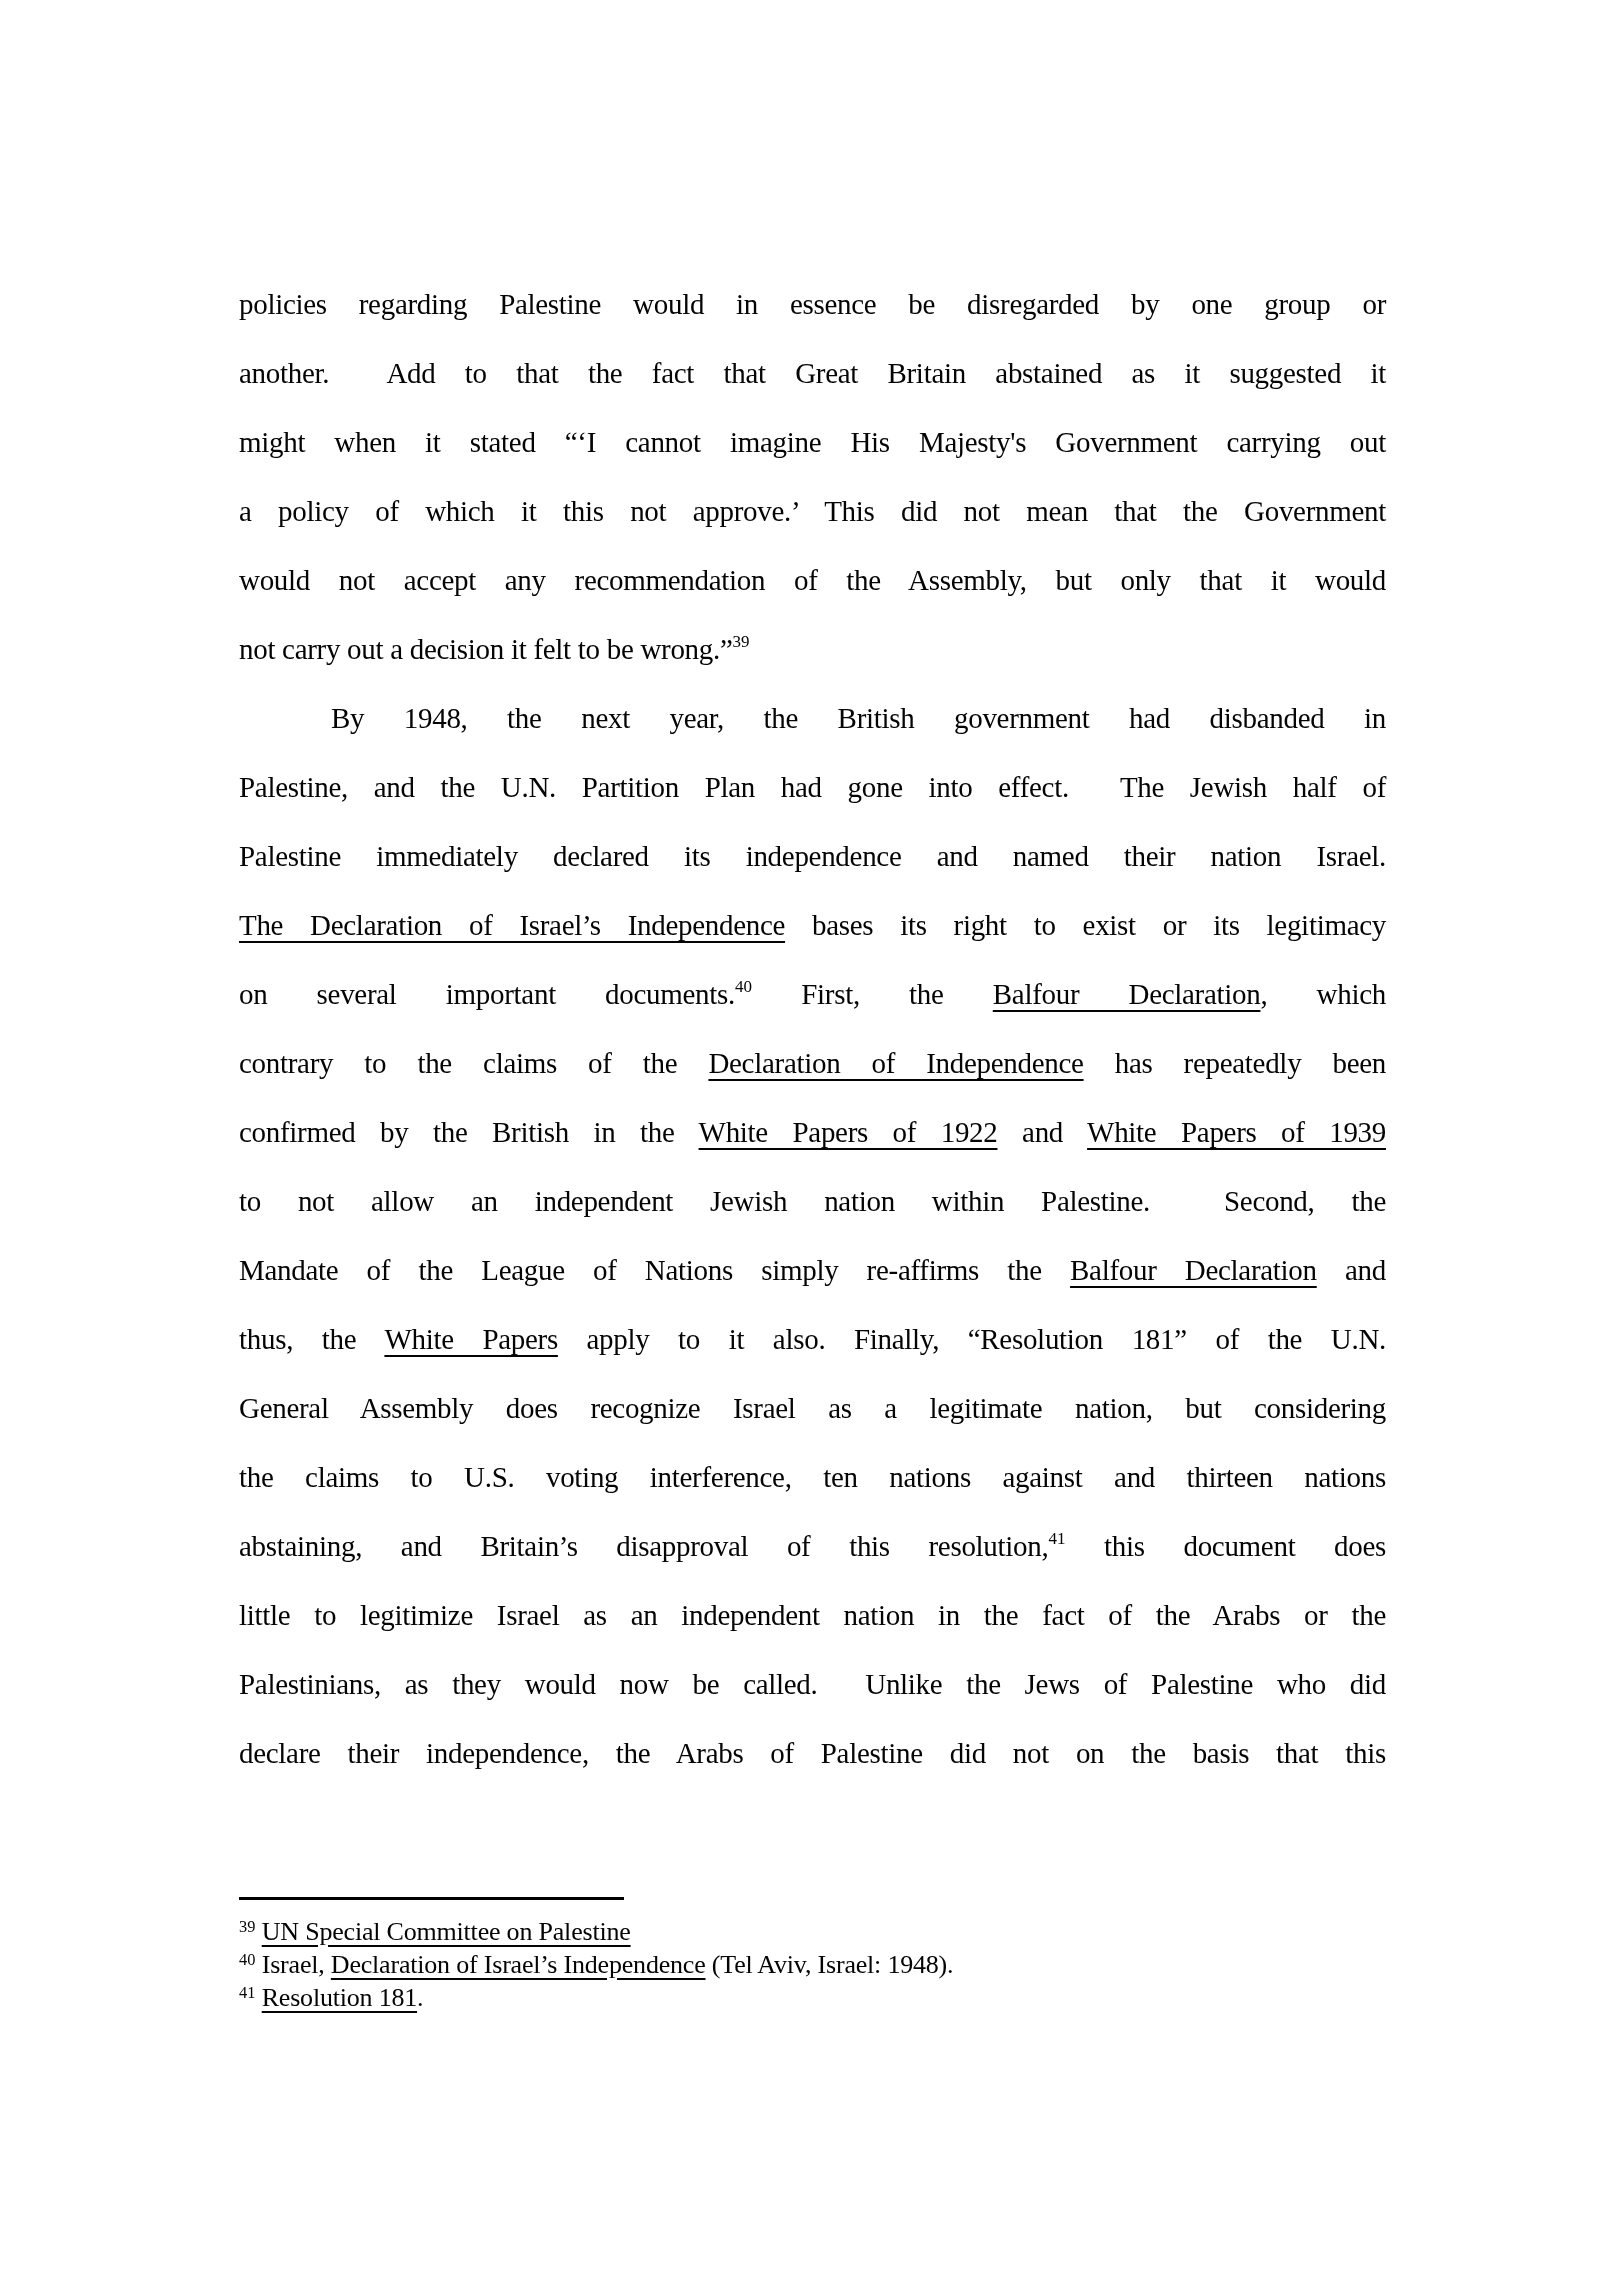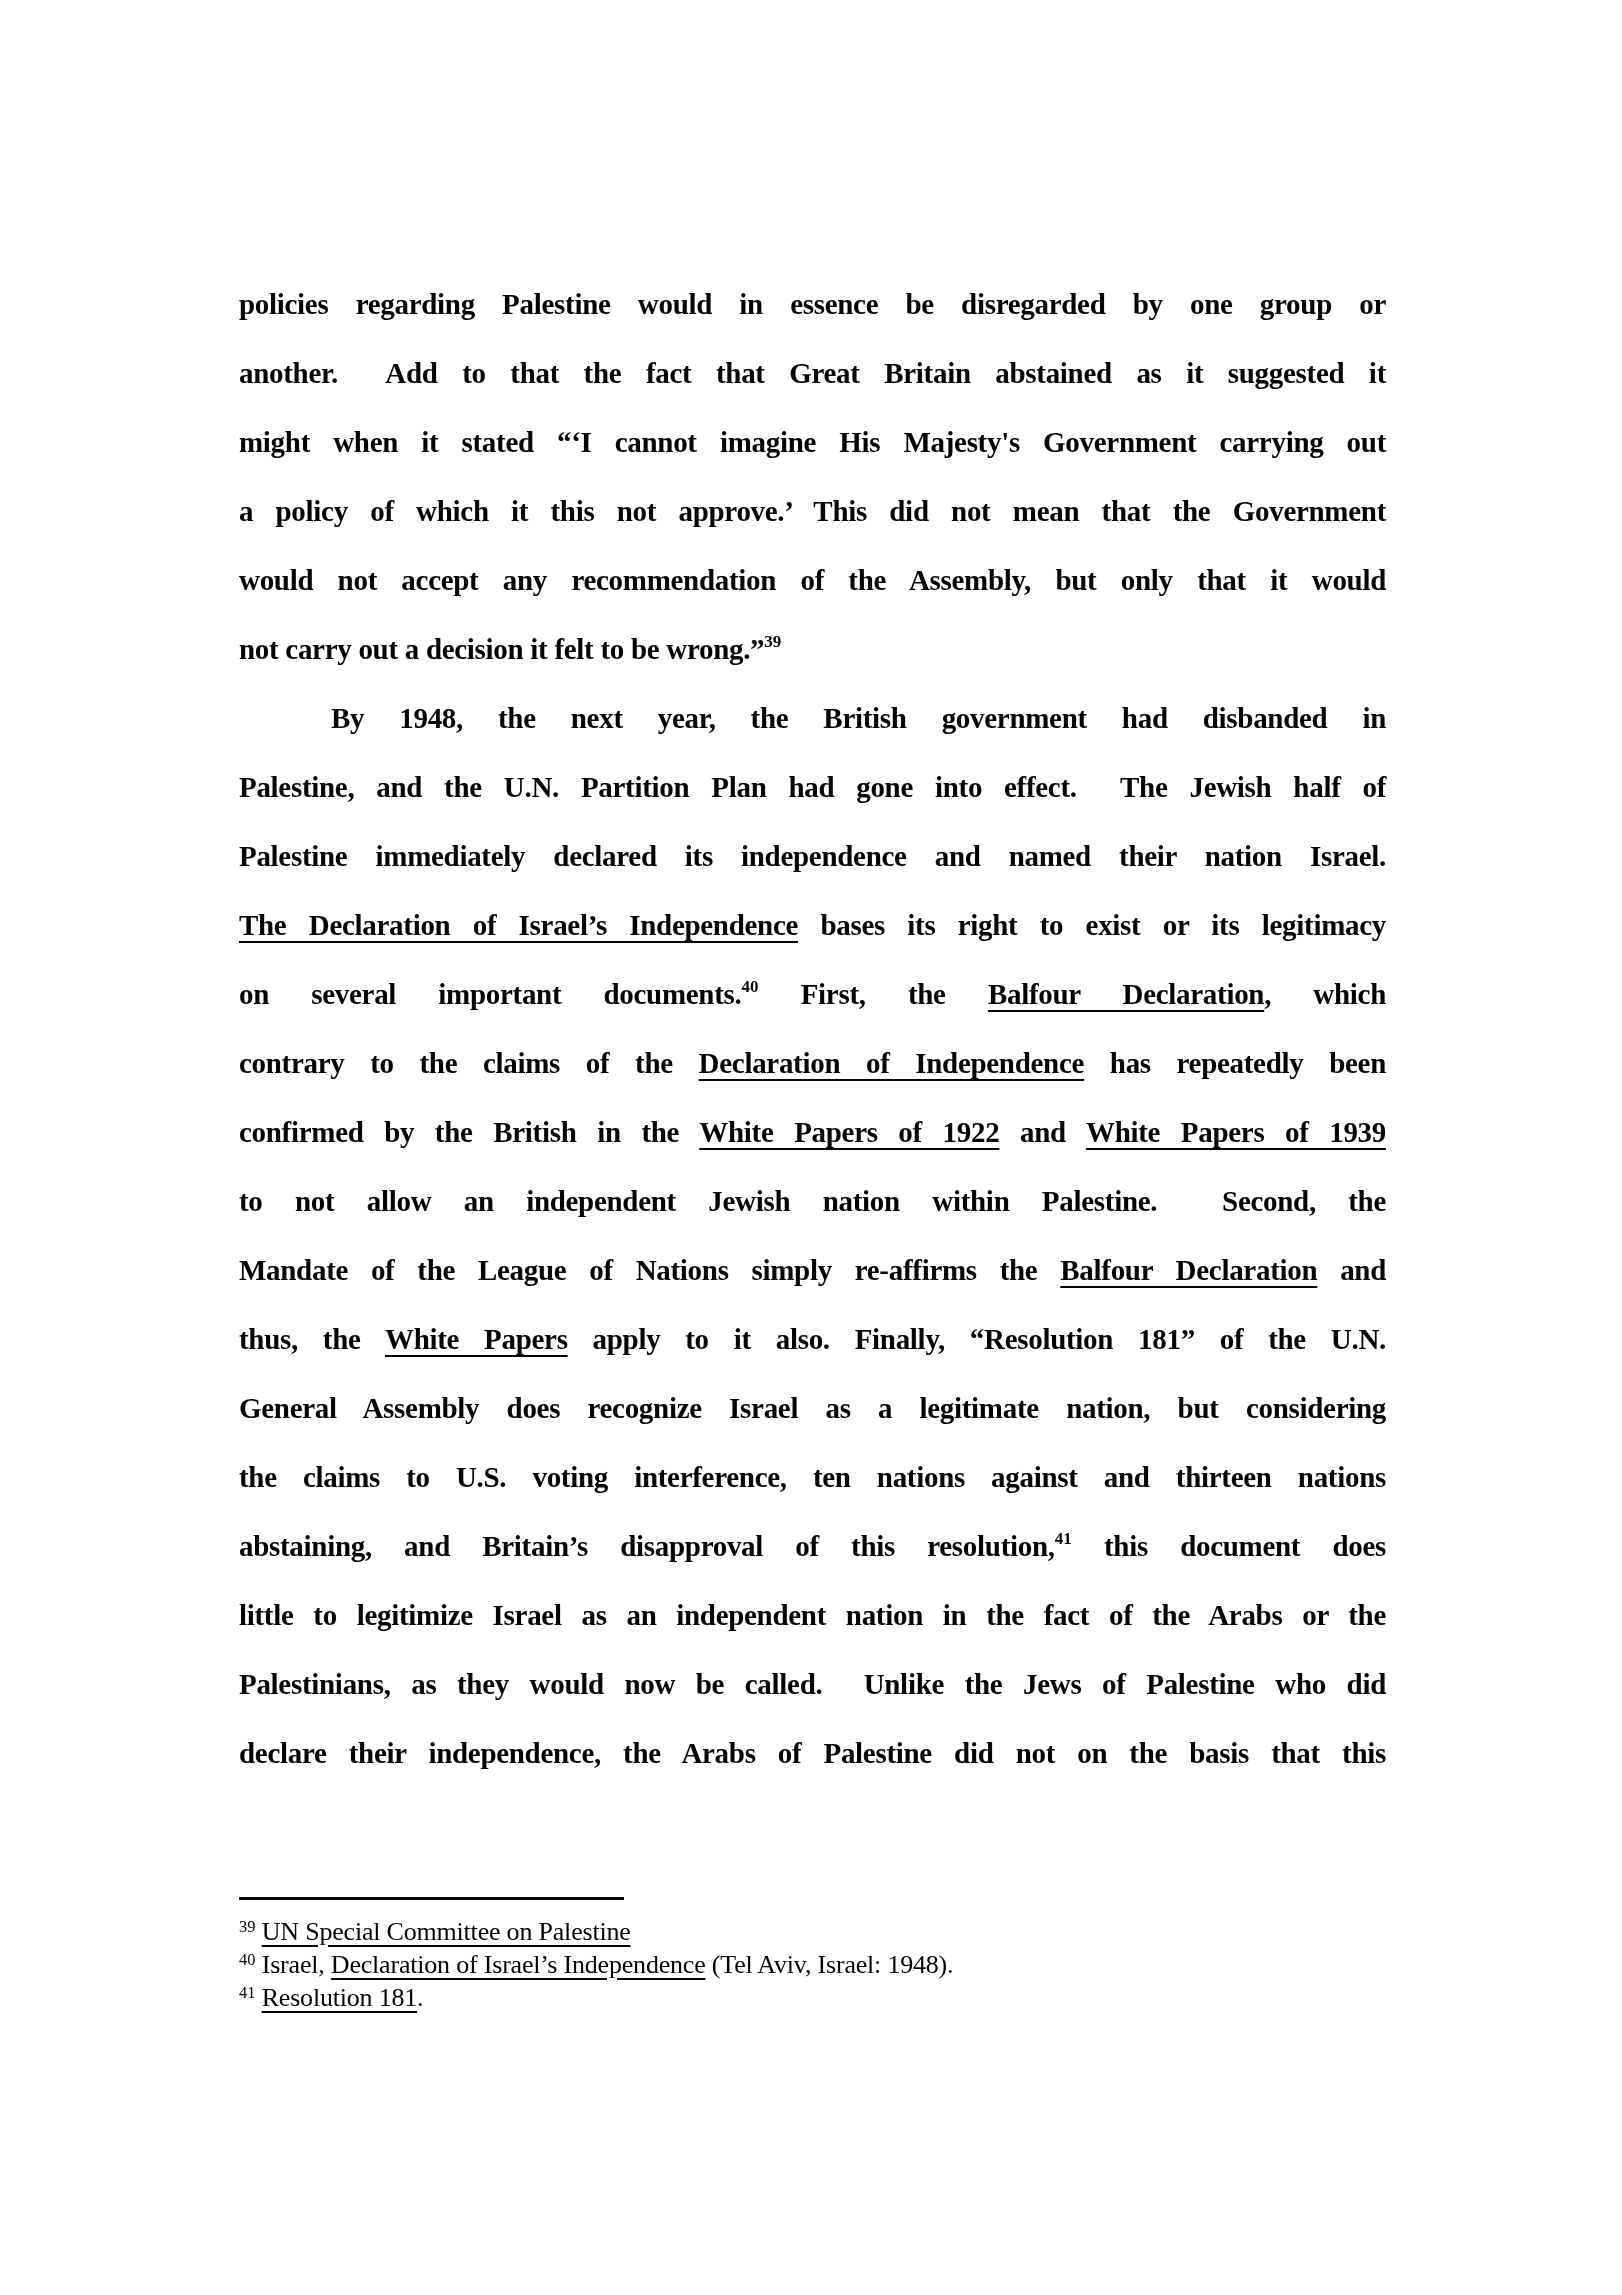--- a/index.html
+++ b/index.html
@@ -8,21 +8,20 @@
     background:#ffffff;
     position:relative;
     font-family:"Liberation Serif","DejaVu Serif",serif;
     color:#040404;
     overflow:hidden;
   }
   #body-text {
     position:absolute;
     left:239px; top:270px;
     width:1147px;
-    font-weight:bold;
   }
   .line {
     height:69px;
     line-height:69px;
     font-size:29px;
     letter-spacing:-0.3px;
     text-align:justify;
     text-align-last:justify;
   }
   .line.para-end { text-align-last:left; }

